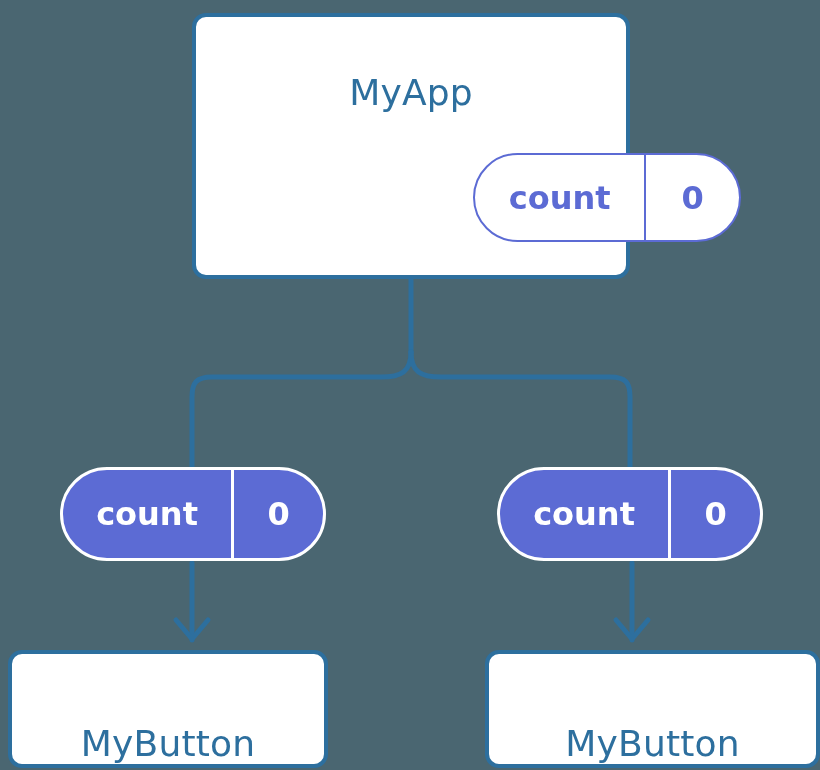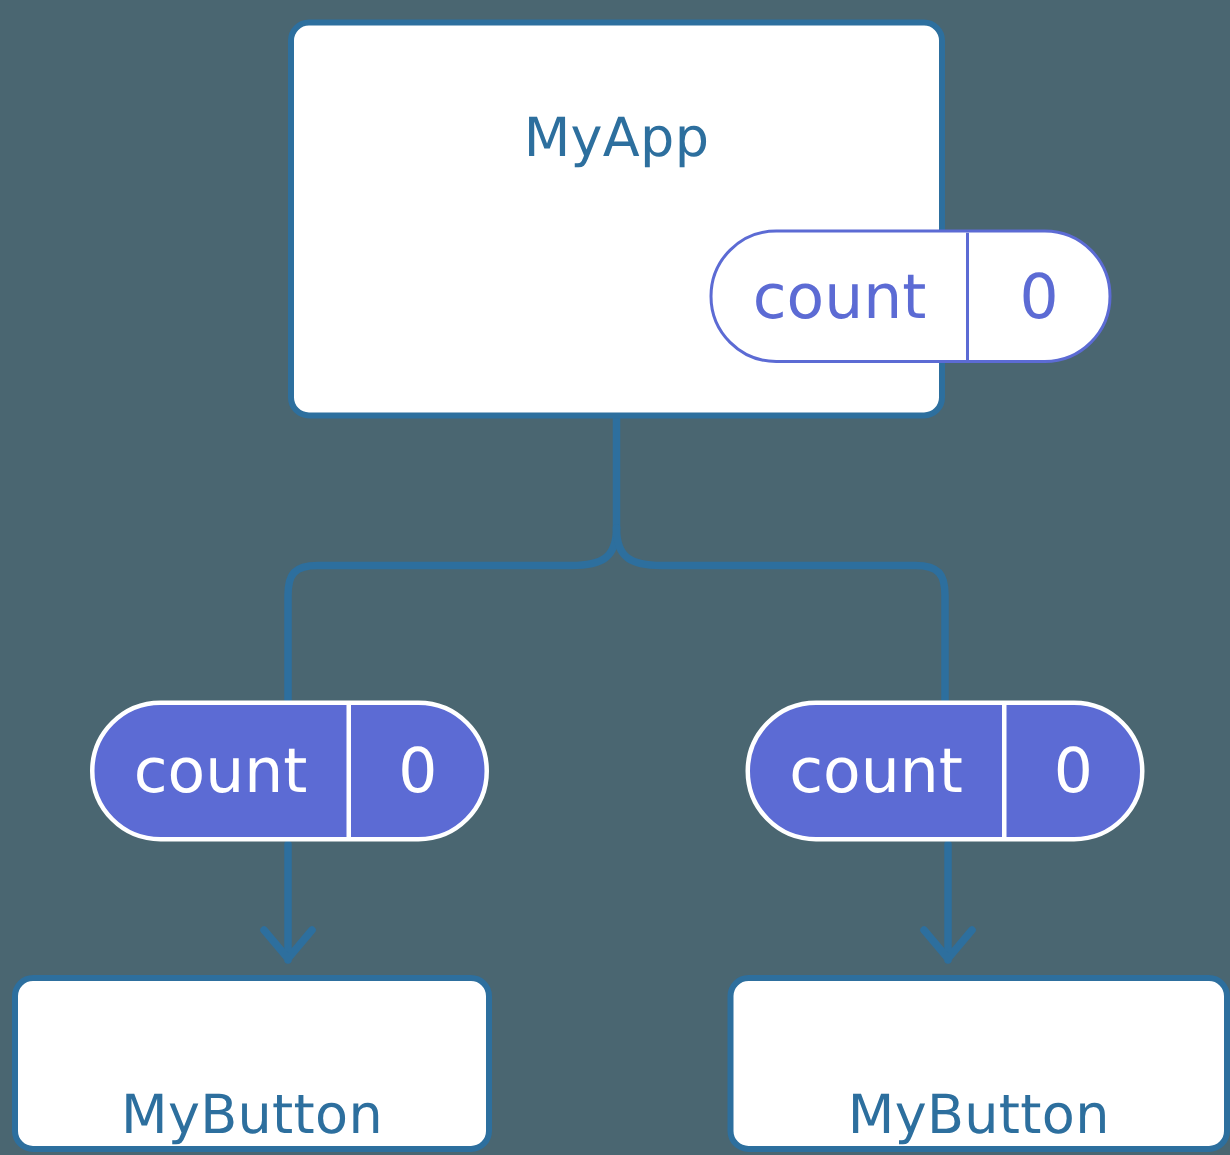--- a/index.html
+++ b/index.html
@@ -74,22 +74,22 @@
     align-items: stretch;
     box-sizing: border-box;
     border-radius: 999px;
     overflow: hidden;
   }
   .pill .pill-key,
   .pill .pill-val {
     display: flex;
     align-items: center;
     justify-content: center;
-    font-size: 41px;
-    font-weight: 400;
+    font-size: 32px;
+    font-weight: 700;
     white-space: nowrap;
     box-sizing: border-box;
   }
 
   
   .pill-outline {
     background: #ffffff;
     border: 2px solid #5c6bd4;
   }
   .pill-outline .pill-key,

